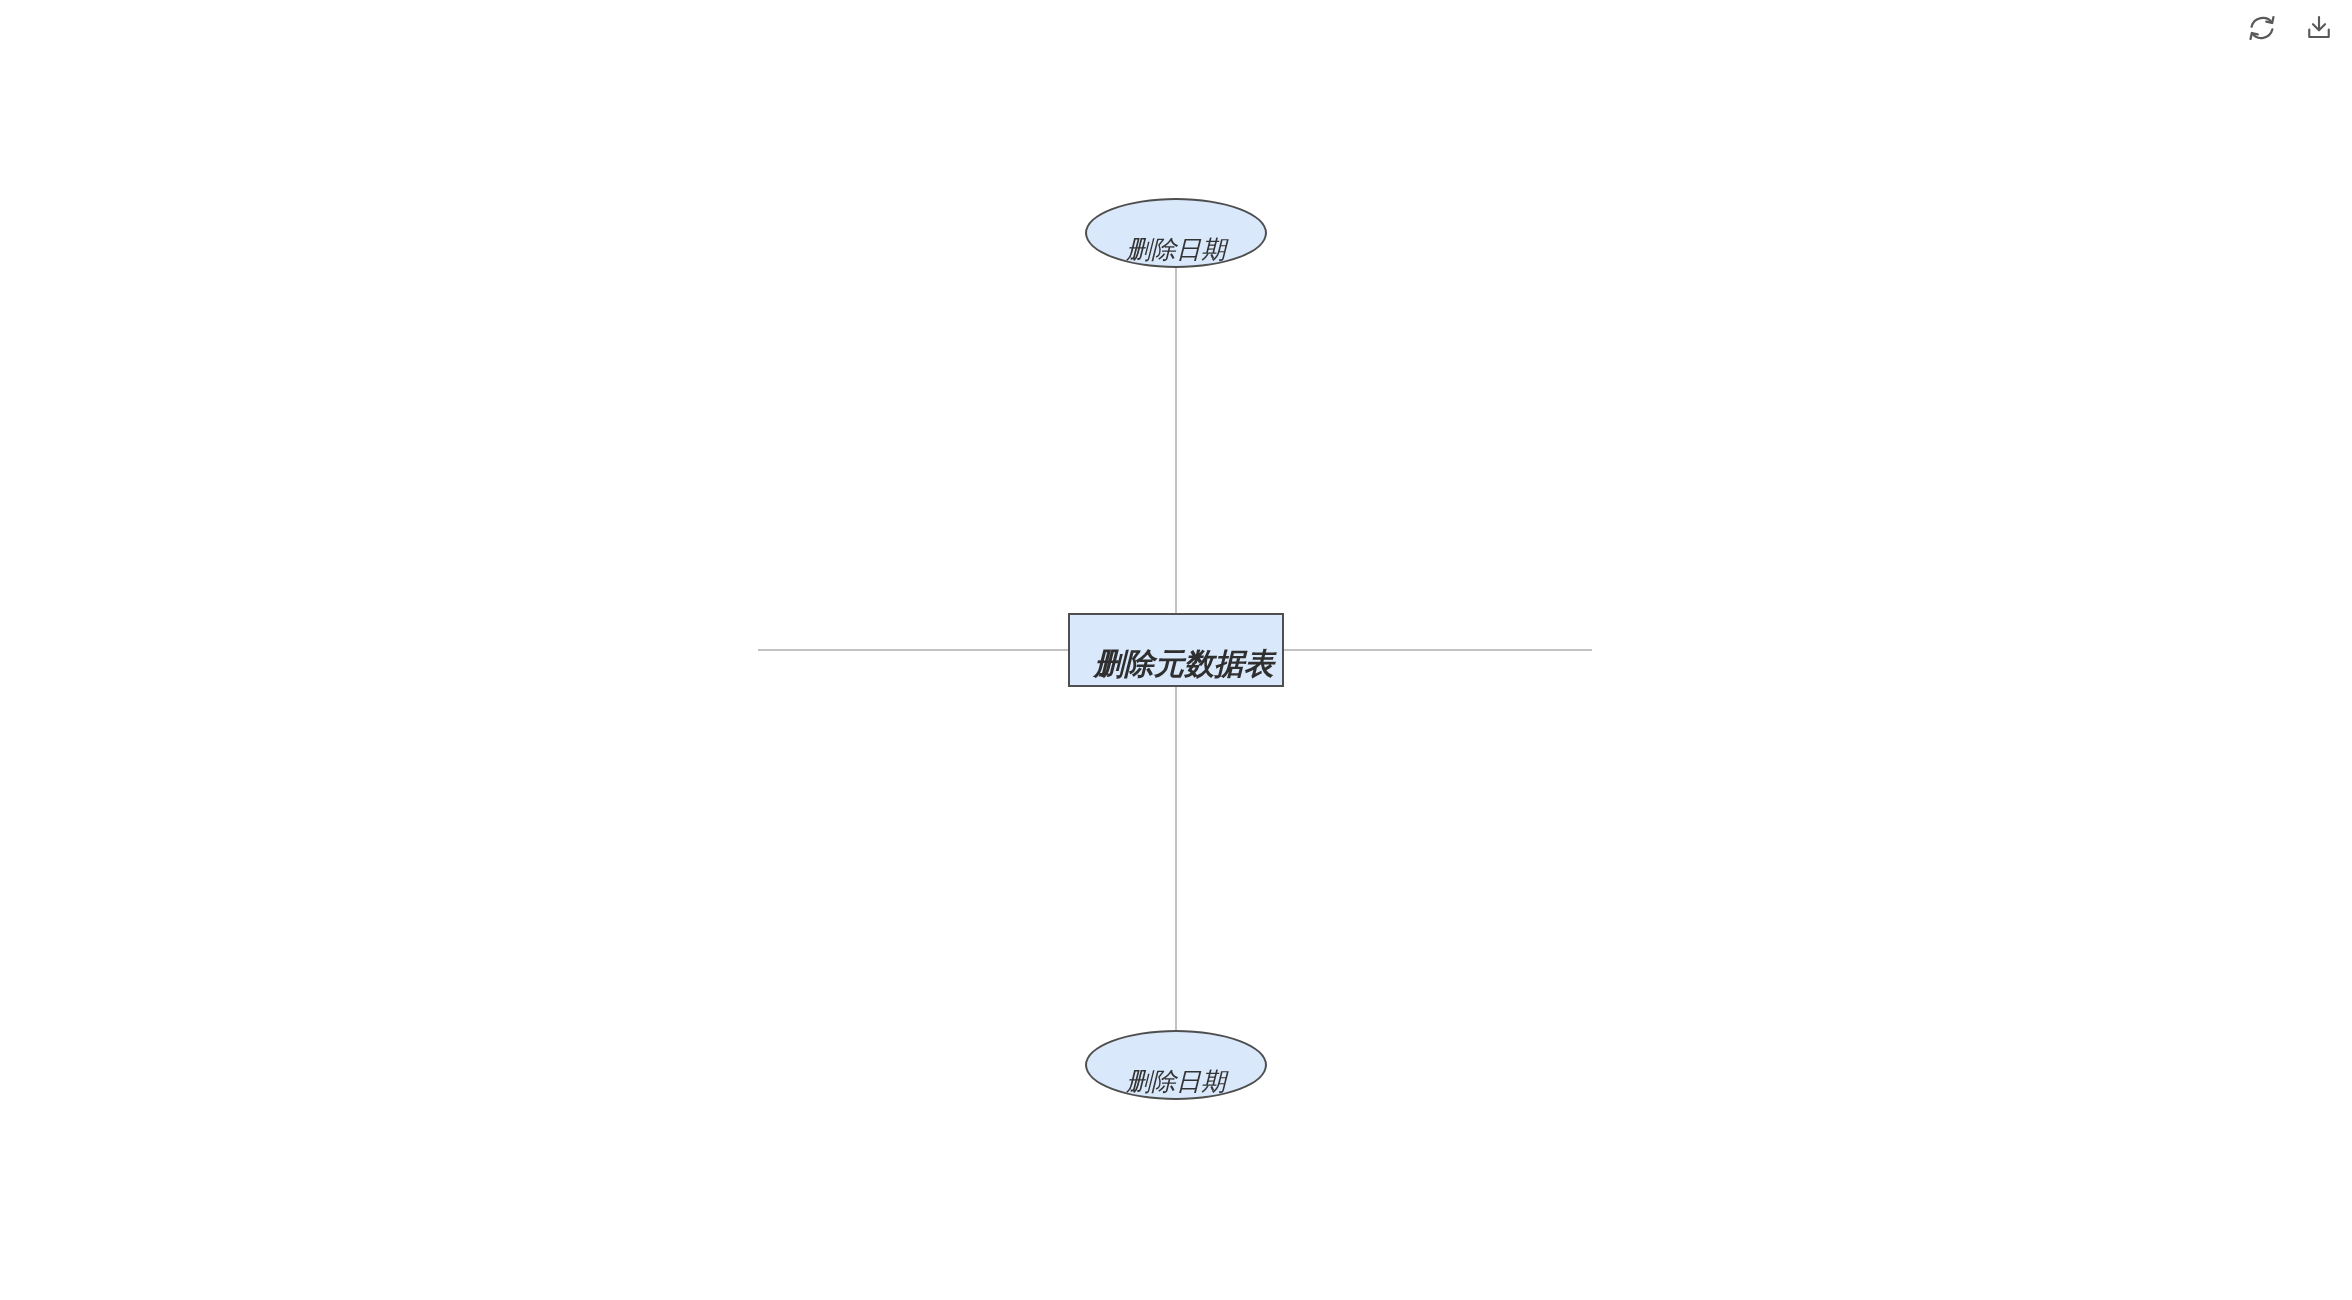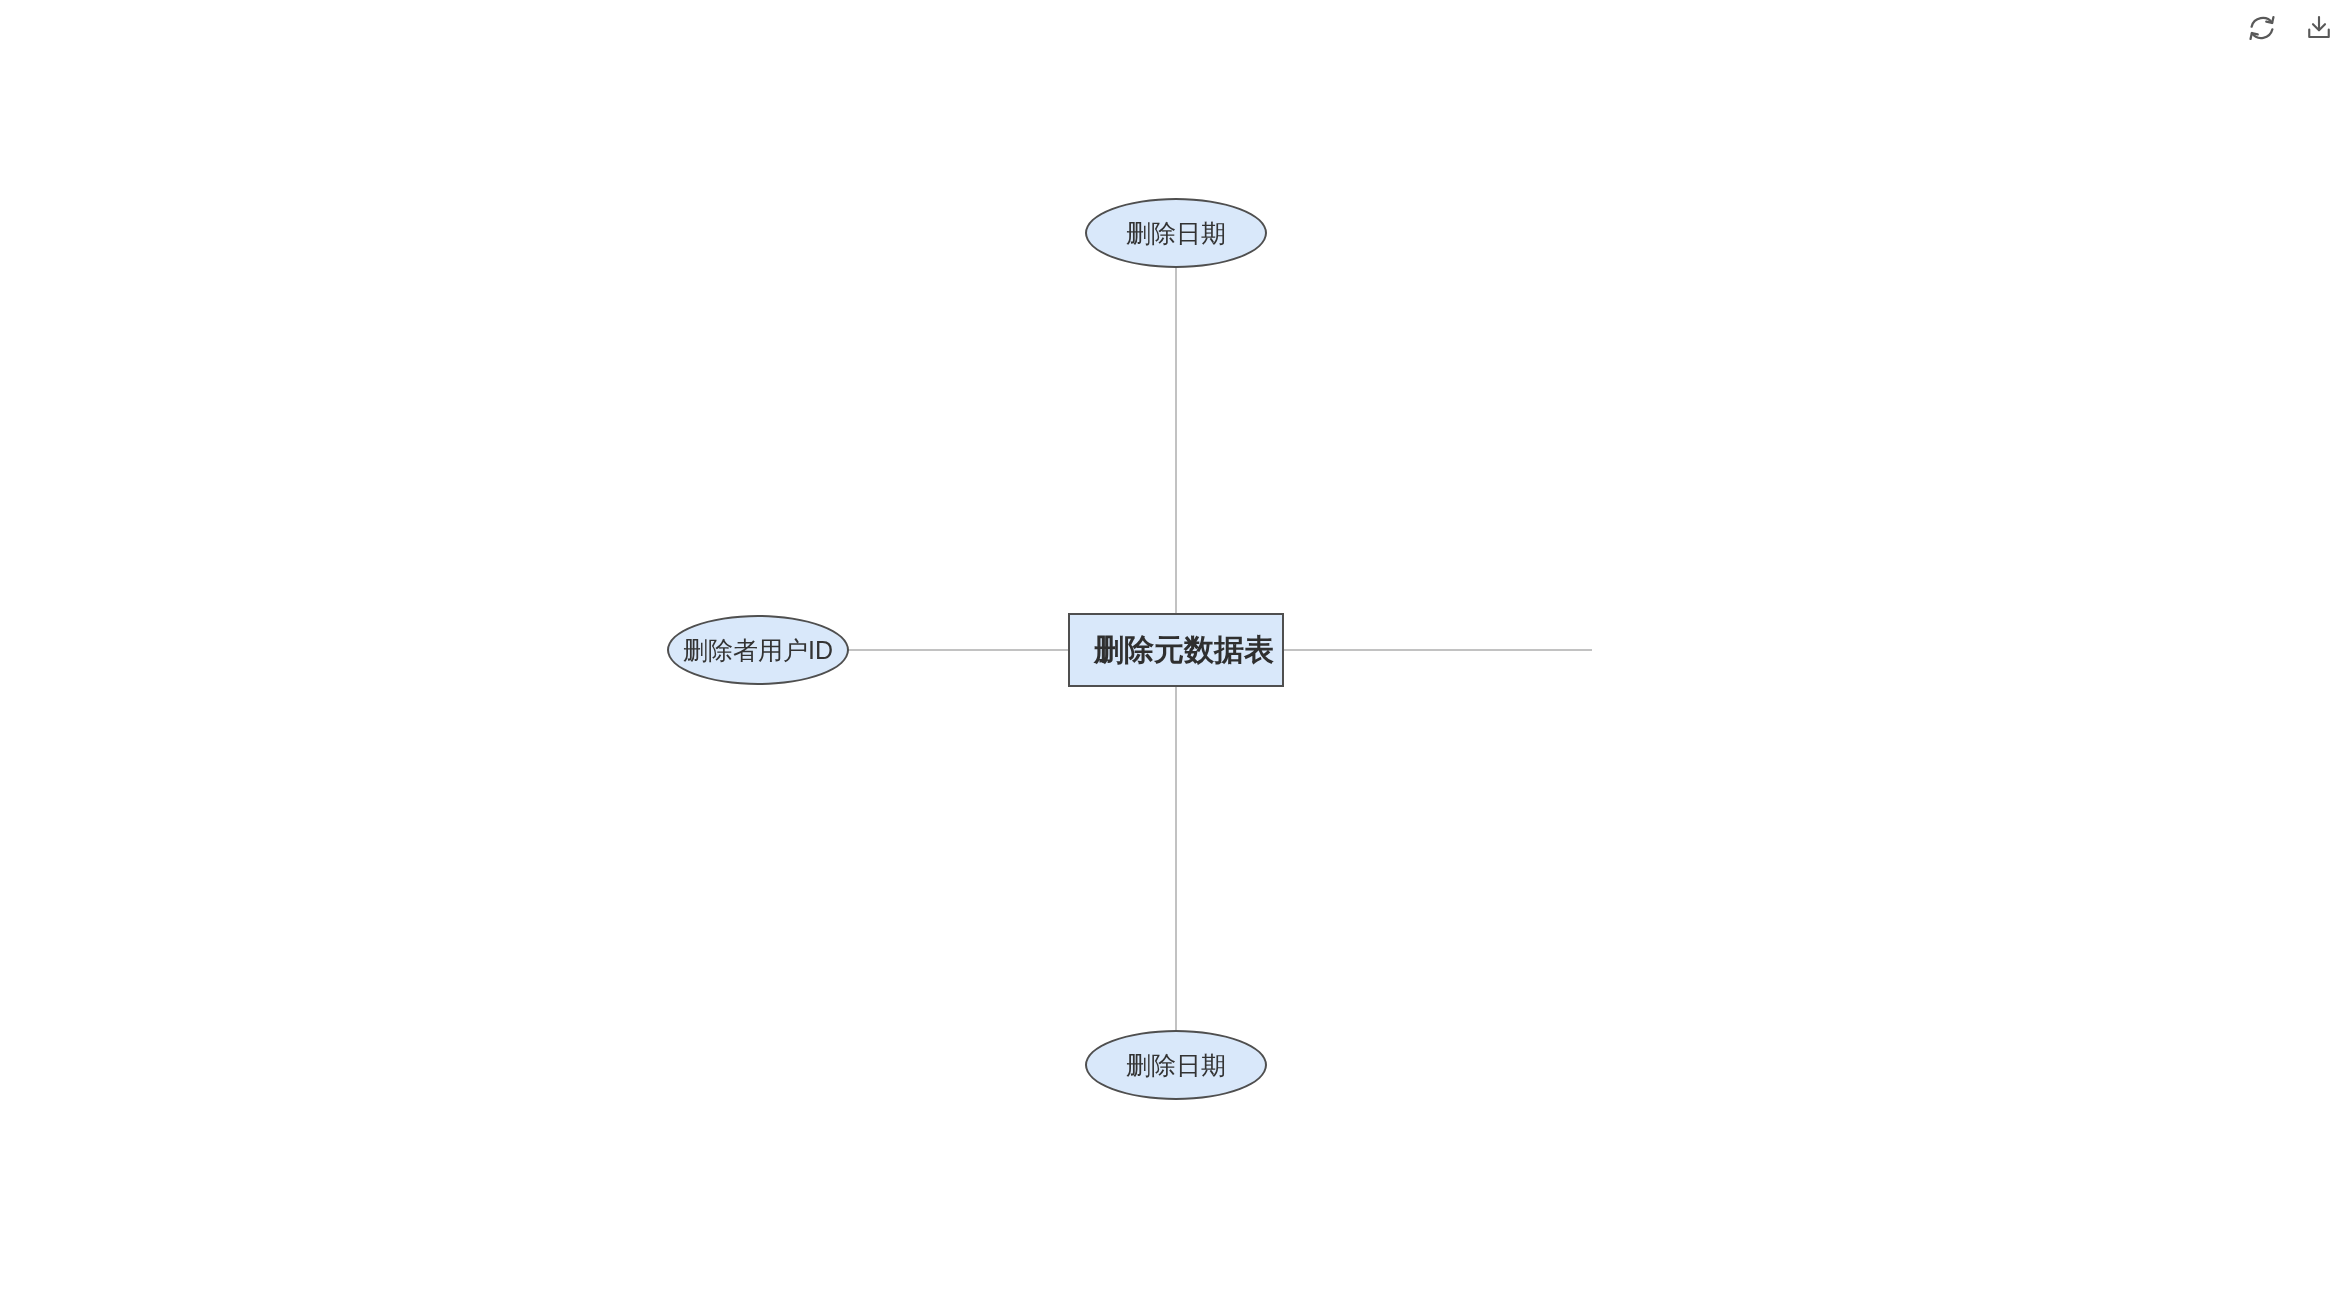--- a/index.html
+++ b/index.html
@@ -66,26 +66,27 @@
   }
   .edge {
     stroke: var(--edge);
     stroke-width: 2;
   }
   
   .node {
     position: absolute;
     transform: translate(-50%, -50%);
     display: flex;
-    align-items: center;
+    align-items: flex-end;
     justify-content: center;
     background: var(--node-fill);
     border: 2.5px solid var(--node-border);
     cursor: grab;
     user-select: none;
+    font-style: italic;
   }
   .entity {
     width: 216px; height: 74px;
     font-size: 30px;
     font-weight: bold;
     color: #2f2f2f;
     padding-left: 16px;
   }
   .ellipse {
     width: 182px; height: 70px;
@@ -131,22 +132,19 @@
   </svg>
 
   <div class="node entity pos-entity">
     <span>删除元数据表</span>
   </div>
 
   <div class="node ellipse pos-top">
     <span>删除日期</span>
   </div>
 
-  <div class="node ellipse pos-left">
-    <span>删除者用户ID</span>
-  </div>
 
 
   <div class="node ellipse pos-bottom">
     <span>删除日期</span>
   </div>
 
 </div>
 
 </body></html>

